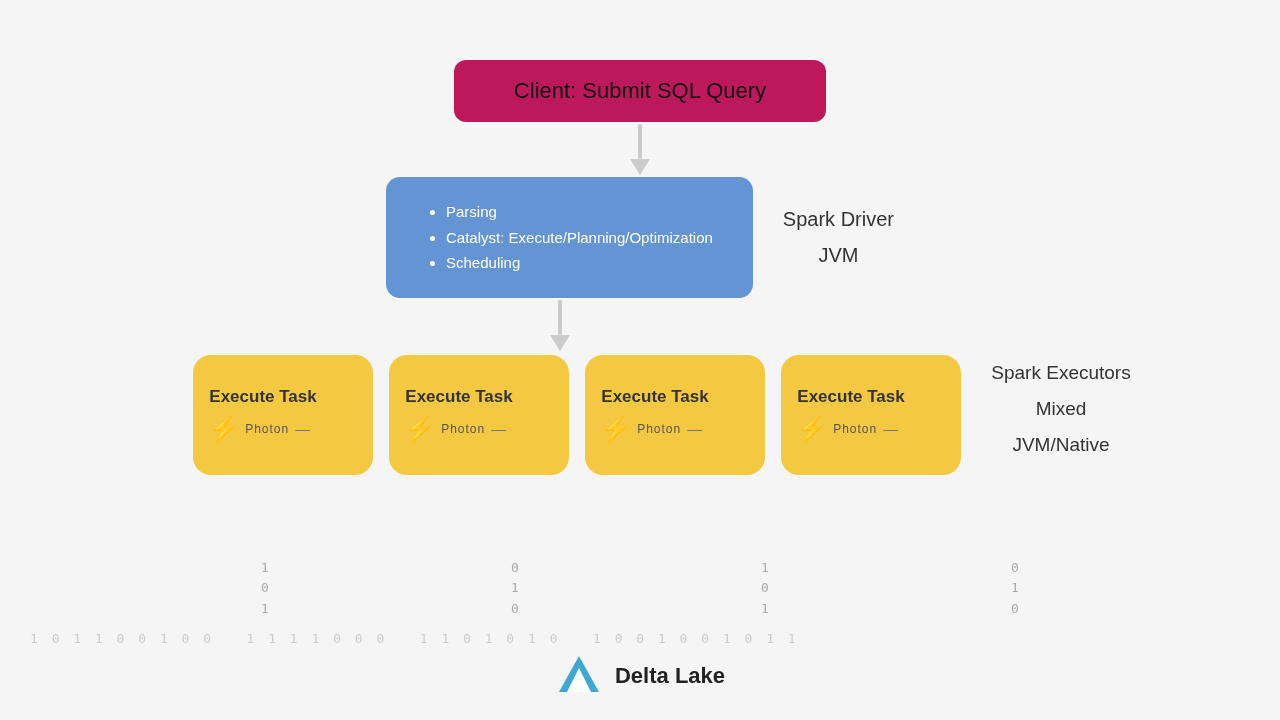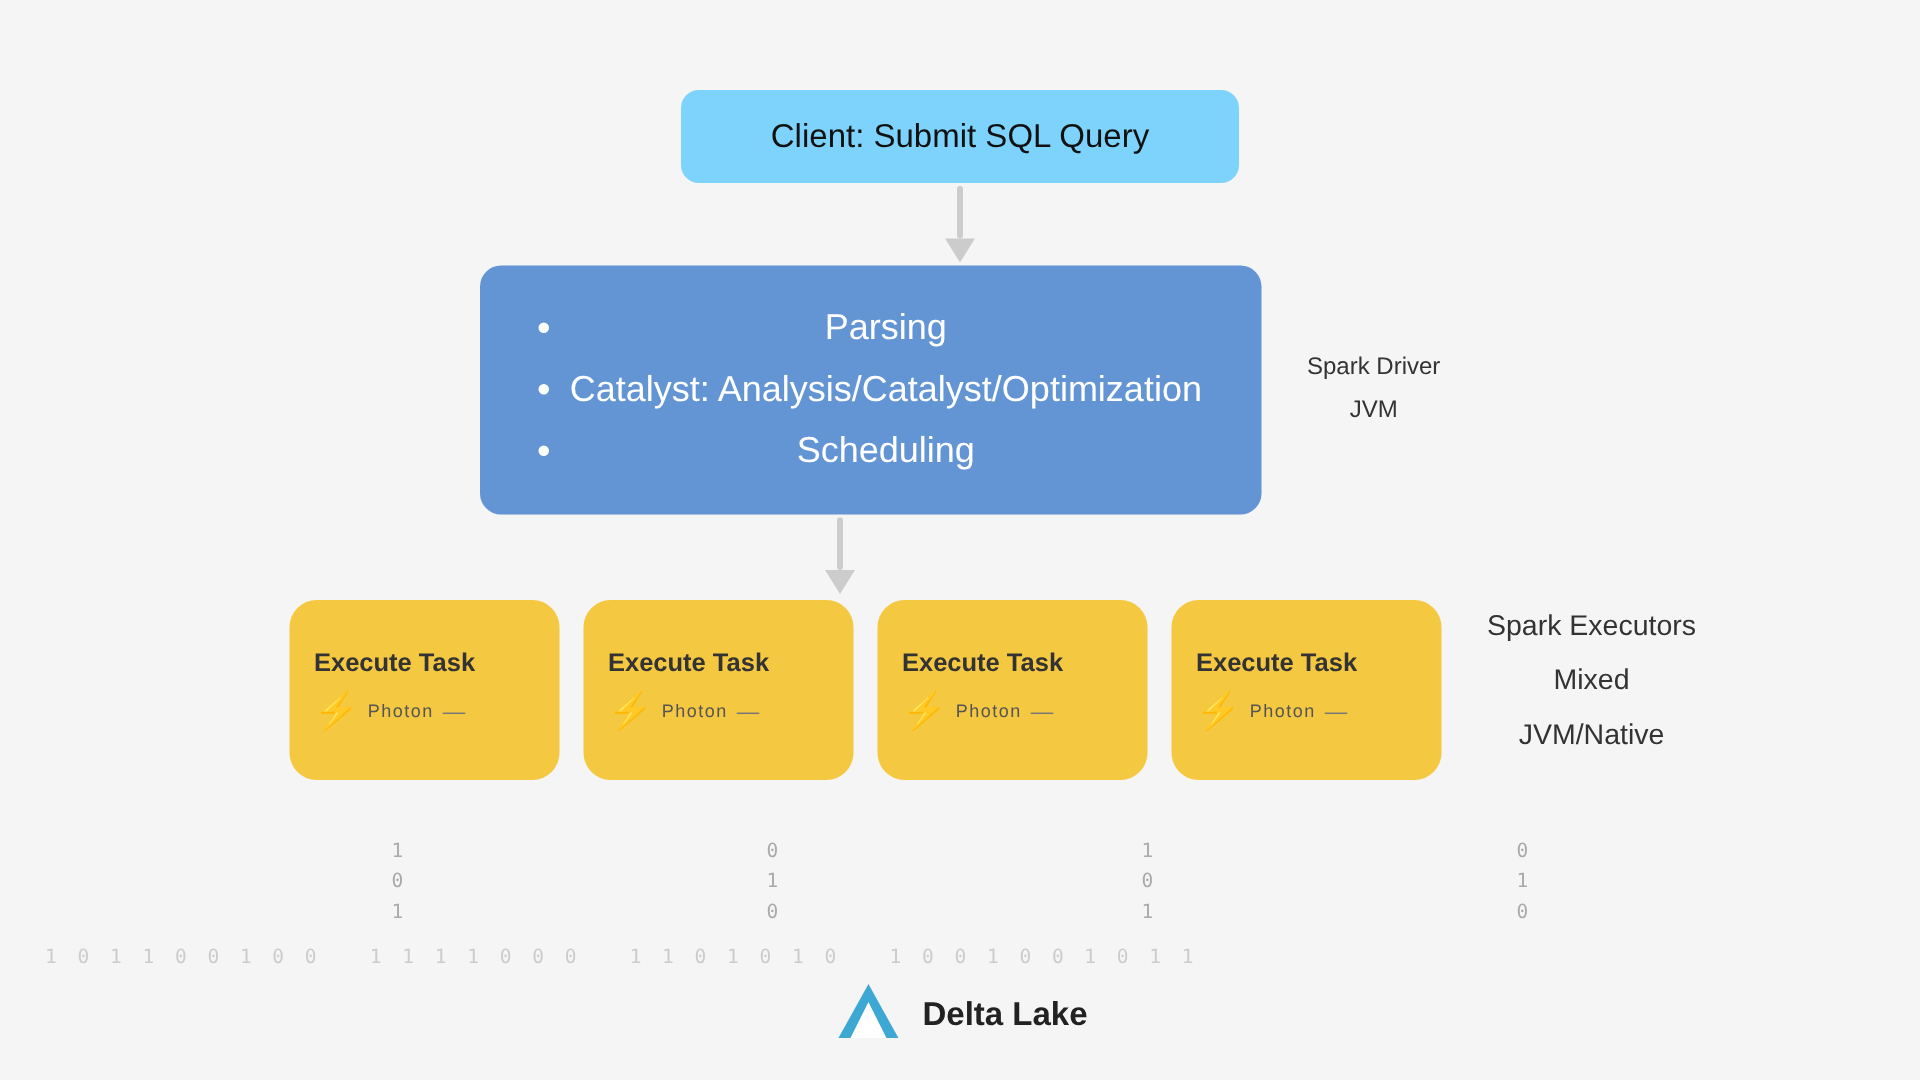--- a/index.html
+++ b/index.html
@@ -16,21 +16,21 @@
       height: 720px;
       position: relative;
       display: flex;
       flex-direction: column;
       align-items: center;
       padding-top: 60px;
     }
 
     
     .client-box {
-      background: #7dd3fc;
+      background: #be185d;
       border-radius: 12px;
       padding: 18px 60px;
       font-size: 22px;
       font-weight: 400;
       color: #111;
       z-index: 10;
       text-align: right;
     }
 
     
@@ -45,27 +45,26 @@
       padding: 22px 40px;
       color: #fff;
       font-size: 18px;
       line-height: 2;
     }
     .driver-box ul {
       list-style: disc;
       padding-left: 20px;
     }
     .driver-box ul li {
-      font-size: 24px;
+      font-size: 15px;
       line-height: 1.7;
-      text-align: center;
     }
     .driver-label {
       margin-left: 30px;
-      font-size: 16px;
+      font-size: 20px;
       color: #333;
       text-align: center;
       line-height: 1.8;
     }
 
     
     .executors-section {
       display: flex;
       align-items: flex-start;
       margin-top: 0;
@@ -212,21 +211,21 @@
 
   <div class="arrow-connector" style="margin-top:2px;">
     <div class="arrow-shaft"></div>
     <div class="arrow-head"></div>
   </div>
 
   <div class="driver-row" style="margin-top:2px;">
     <div class="driver-box">
       <ul>
         <li>Parsing</li>
-        <li>Catalyst: Analysis/Catalyst/Optimization</li>
+        <li>Catalyst: Execute/Planning/Optimization</li>
         <li>Scheduling</li>
       </ul>
     </div>
     <div class="driver-label">
       <span>Spark Driver</span><br>
       <span>JVM</span>
     </div>
   </div>
 
   <div class="arrow-connector" style="margin-top:2px; margin-right:160px;">

